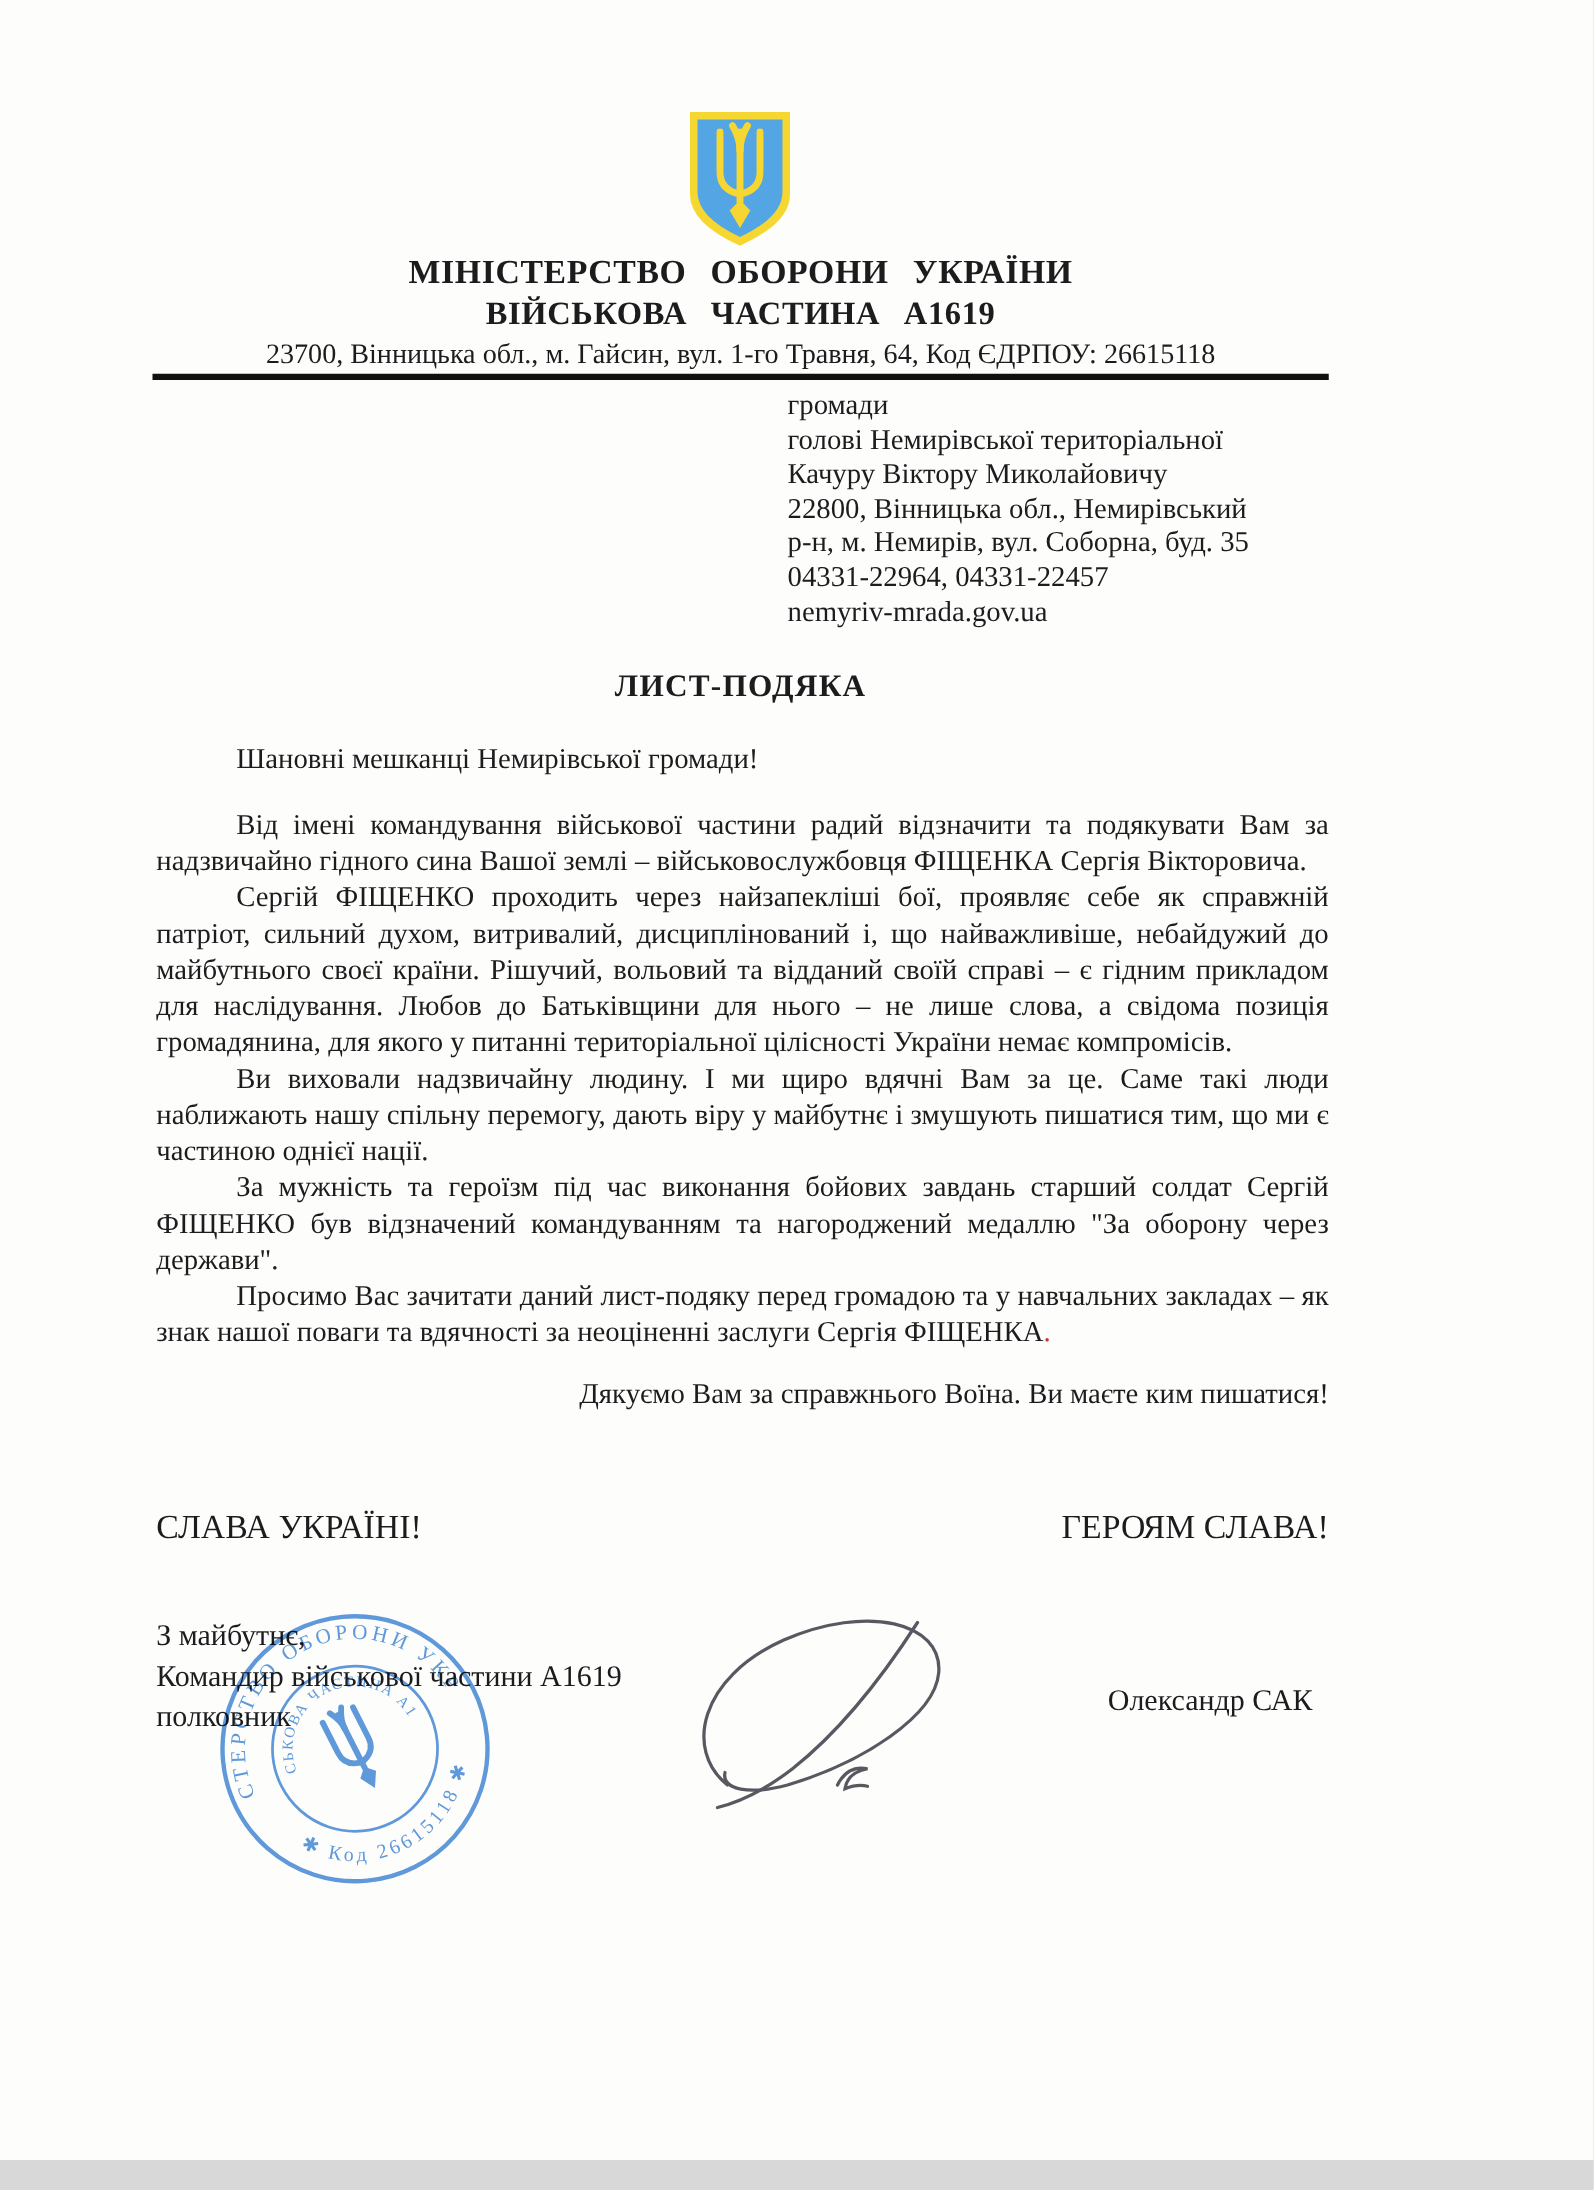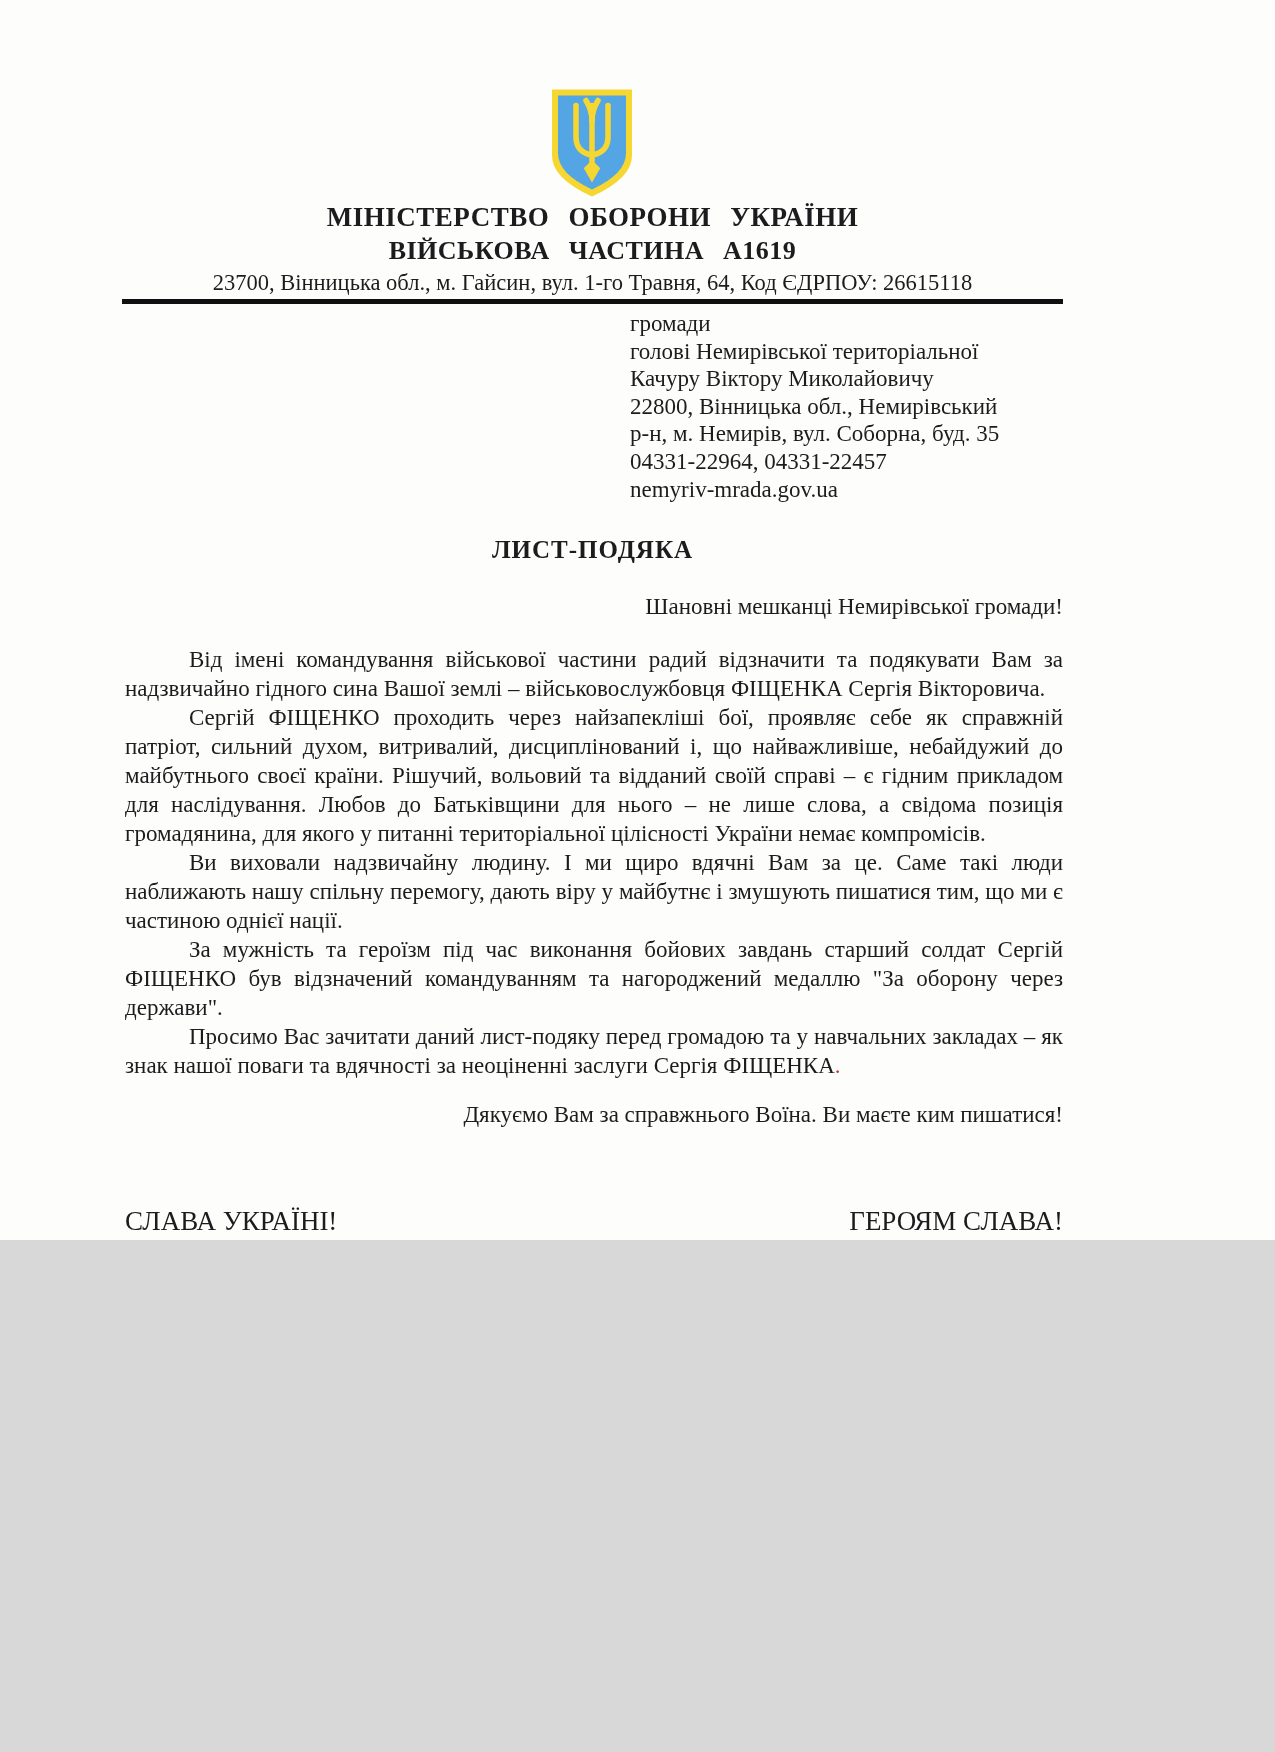--- a/index.html
+++ b/index.html
@@ -1,35 +1,35 @@
 <!DOCTYPE html>
 <html><head>
 <meta charset="utf-8">
 <style>
   html,body{margin:0;padding:0;background:#d8d8d8;}
   .page{
     position:relative;
-    width:1275px;height:1240px;
+    width:1275px;height:1728px;
     margin:0 auto;
     background:#fdfdfb;
     color:#1c1c1e;
     font-family:"Liberation Serif", serif;
     overflow:hidden;
   }
   .emblem{position:absolute;left:547px;top:84px;width:90px;height:118px;}
   .org-line{position:absolute;left:122px;width:941px;text-align:center;font-weight:bold;letter-spacing:.5px;word-spacing:12px;}
   .org-1{top:202px;font-size:27px;}
   .org-2{top:236px;font-size:26px;}
   .addr{position:absolute;left:122px;width:941px;top:270px;text-align:center;font-size:22.5px;}
   .rule{position:absolute;left:122px;top:299px;width:941px;height:5px;background:#101010;}
   .recipient{position:absolute;left:630px;top:310px;font-size:23px;line-height:27.6px;}
   .doc-title{position:absolute;left:122px;width:941px;top:536px;text-align:center;font-weight:bold;font-size:25px;letter-spacing:1px;}
   .body-text{position:absolute;left:125px;top:592px;width:938px;font-size:23px;line-height:29px;text-align:justify;}
   .body-text p{margin:0;text-indent:64px;}
-  .salutation{margin:0 0 24px 0 !important;text-align:right;}
+  .salutation{margin:0 0 24px 0 !important;text-align:left;}
   .closing{margin-top:20px !important;text-align:right;}
   .red{color:#c23b2a;}
   .slogans{position:absolute;left:125px;top:1206px;width:938px;display:flex;justify-content:space-between;font-size:27px;gap:40px;}
   .sign-block{position:absolute;left:125px;top:1293px;font-size:24px;line-height:32.5px;}
   .sign-name{position:absolute;right:225px;top:1348px;font-size:24px;}
   .stamp{position:absolute;left:165px;top:1280px;width:238px;height:238px;transform:rotate(-27deg);opacity:.85;mix-blend-mode:multiply;}
   .signature{position:absolute;left:522px;top:1270px;width:260px;height:215px;opacity:.92;}
 </style>
 </head>
 <body>

